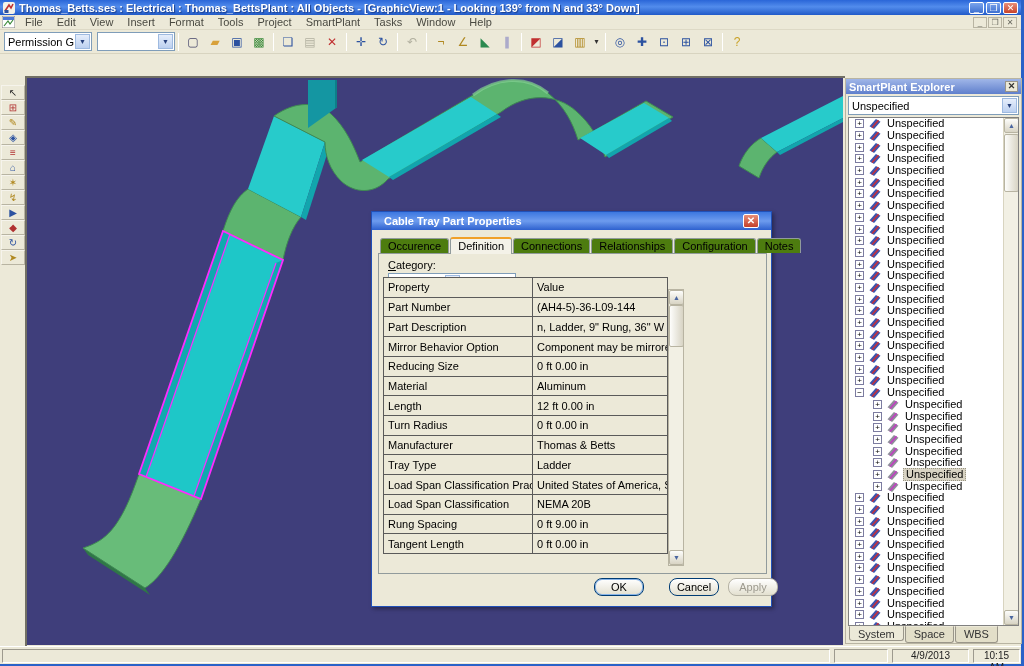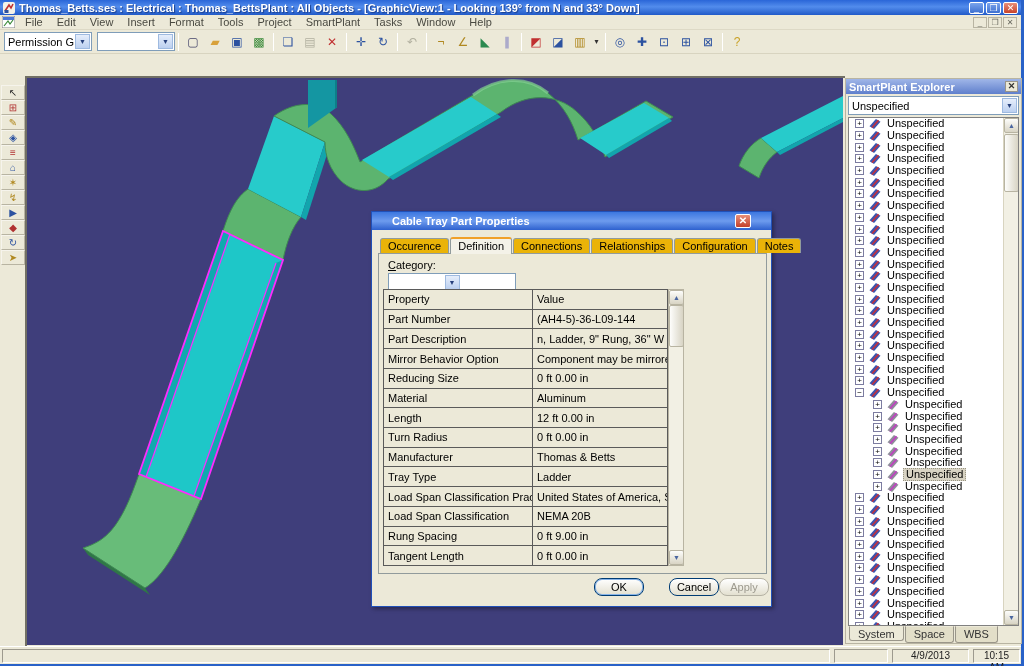--- a/index.html
+++ b/index.html
@@ -76,45 +76,45 @@
     border:1px solid #B8B4A2; border-radius:2px; }
   .wstabs { flex:0 0 auto; height:17px; display:flex; align-items:flex-start; padding-left:3px; background:#ECE9D8;}
   .wstab { padding:1px 8px 2px 8px; border:1px solid #9A968A; border-top:1px solid #ECE9D8; background:#E2DEC8;
     border-radius:0 0 3px 3px; margin-right:1px; color:#333; }
   .wstab.active { background:#ECE9D8; font-weight:normal; border-top:1px solid #ECE9D8; height:15px; z-index:2; }
 
   
   .dialog { position:absolute; left:371px; top:211px; width:401px; height:396px; background:#ECE9D8;
     border:1px solid #2050B8; box-shadow:2px 2px 4px rgba(0,0,0,.35); z-index:50; }
   .dtitle { height:18px; background:linear-gradient(180deg,#3C77E0 0%,#6D9BEE 50%,#2E61CE 100%);
-    color:#fff; font-weight:bold; display:flex; align-items:center; padding:0 20px; }
+    color:#fff; font-weight:bold; display:flex; align-items:center; padding:0 12px; }
   .dclose { margin-left:auto; width:16px; height:14px; background:linear-gradient(180deg,#E88F78,#C4402A);
     border:1px solid #fff; border-radius:2px; color:#fff; font-size:10px; line-height:12px; text-align:center; font-weight:bold; }
   .dtabs { position:absolute; left:8px; top:25px; display:flex; align-items:flex-end; height:16px; }
   .dtab { padding:1px 7px 2px 7px; border:1px solid #919B9C; border-bottom:none; border-radius:3px 3px 0 0;
-    background:#eab308; margin-right:1px; color:#000; height:15px; }
+    background:#4d7c0f; margin-right:1px; color:#000; height:15px; }
   .dtab.active { height:17px; background:#F4F2E8; border-color:#919B9C; position:relative; top:1px; z-index:2;
     border-top:2px solid #F0A028; }
   .dpanel { position:absolute; left:6px; top:41px; width:389px; height:321px; background:#ECE9D8;
     border:1px solid #919B9C; }
   .catlabel { position:absolute; left:9px; top:5px; }
   .catlabel::first-letter { text-decoration:underline; }
   .catcombo { position:absolute; left:9px; top:19px; width:128px;flex-direction:column; }
-  .ptable { position:absolute; left:4px; top:35px; width:285px; height:277px; border:1px solid #5A5A5A;
+  .ptable { position:absolute; left:4px; top:23px; width:285px; height:277px; border:1px solid #5A5A5A;
     display:flex; flex-direction:column; background:#ECE9D8; }
   .prow { flex:1; display:flex; border-bottom:1px solid #5A5A5A; }
   .prow:last-child { border-bottom:none; }
   .pcell { padding:0 4px; display:flex; align-items:center; overflow:hidden; white-space:nowrap; }
   .pcell.prop { width:149px; flex:0 0 auto; border-right:1px solid #5A5A5A; }
   .pcell.val { flex:1; justify-content:flex-end; direction:rtl; }
   .tscroll { position:absolute; left:289px; top:35px; width:16px; height:277px; background:#F2F0E4; border:1px solid #B8B4A2; }
   .dbtn { position:absolute; top:366px; width:50px; height:18px; background:linear-gradient(180deg,#FFFFFF,#E3E0D0);
     border:1px solid #003C74; border-radius:8px; text-align:center; line-height:16px; color:#000; }
   .dbtn.focus { box-shadow:0 0 0 1px #88B4E8 inset; }
-  .dbtn.dis { color:#9D9A8E; border-color:#B5B2A4; }
+  .dbtn.dis { color:#9D9A8E; border-color:#B5B2A4;margin-left:9px; }
 
   
   .statusbar { position:absolute; left:0; top:646px; width:1021px; height:18px; background:#ECE9D8; border-top:1px solid #fff; }
   .scell { position:absolute; top:2px; height:14px; border:1px solid; border-color:#9D9A8E #fff #fff #9D9A8E;
     font-size:10px; line-height:12px; padding:0 4px; color:#222; }
 </style>
 </head>
 <body>
 
 <div id="app">

